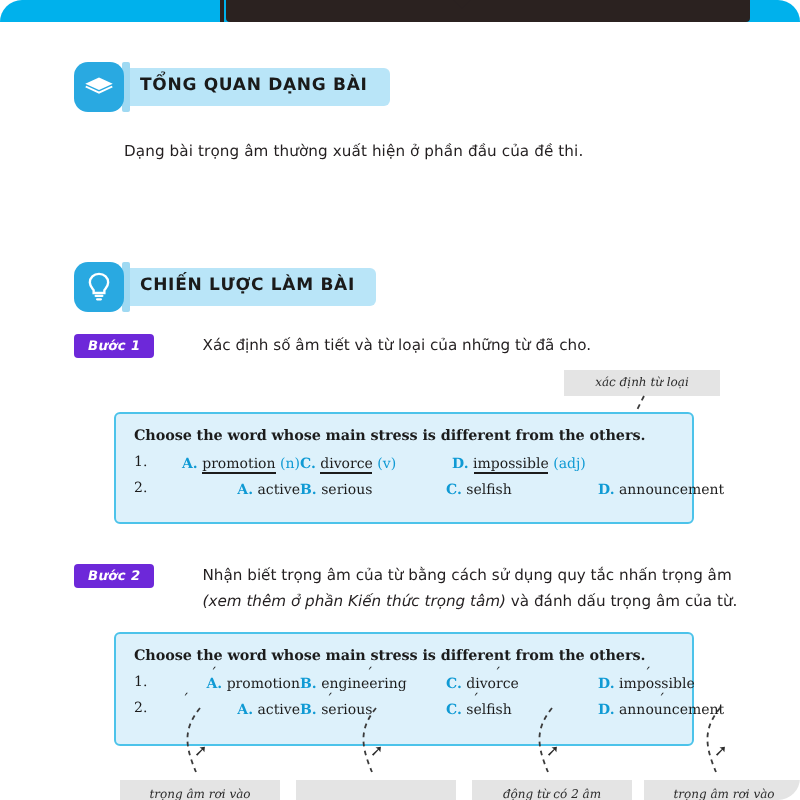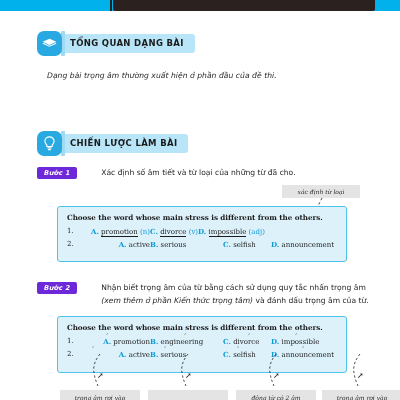--- a/index.html
+++ b/index.html
@@ -4,21 +4,21 @@
 <title>Trọng âm - Tổng quan dạng bài</title>
 <style>
   html,body{margin:0;padding:0;}
   body{
     width:400px;height:400px;overflow:hidden;
     background:#ffffff;
     font-family:"DejaVu Sans","Liberation Sans",sans-serif;
     -webkit-font-smoothing:antialiased;
     position:relative;
   }
-  .page{position:relative;width:400px;height:400px;overflow:hidden;}
+  .page{position:relative;width:400px;height:400px;overflow:hidden;border-radius:11px;}
 
   
   .topbar{
     position:absolute;left:0;top:0;width:400px;height:11px;
     background:#00b1ec;
   }
   .topbar-dark{
     position:absolute;left:113px;top:-14px;width:262px;height:25px;
     background:#2b2220;border-radius:0 0 2px 2px;
   }
@@ -59,21 +59,21 @@
   #sec-overview{left:37px;top:31px;}
   #sec-strategy{left:37px;top:131px;}
 
   
   .para{
     position:absolute;
     font-size:7.6px;line-height:13.2px;
     color:#231f20;
     letter-spacing:.05px;
   }
-  #para1{left:26px;top:69px;width:340px;text-indent:21px;font-style:italic;}
+  #para1{left:41px;top:69px;width:340px;text-indent:21px;}
   #para2{left:33px;top:84px;width:342px;text-indent:21px;}
 
   
   .step{position:absolute;display:flex;align-items:flex-start;}
   .step-badge{
     background:#6d28d9;
     color:#ffffff;
     font-size:6.6px;font-weight:bold;font-style:italic;
     padding:2px 7px 2.5px 7px;
     border-radius:2px;
@@ -111,21 +111,21 @@
   .ex-row{
     display:flex;align-items:flex-start;
     margin-bottom:4px;
     font-family:"DejaVu Serif","Liberation Serif",serif;
     font-size:7px;color:#1c1c1c;
   }
   .ex-num{width:11px;flex:0 0 auto;}
   .ex-opt{position:relative;flex:0 0 auto;white-space:nowrap;}
   .ex-opt.w1{width:72px;text-align:right;}
   .ex-opt.w2{width:73px;}
-  .ex-opt.w3{width:48px;}
+  .ex-opt.w3{width:76px;}
   .ex-opt.w4{width:75px;}
   .ex-letter{color:#0f9ad4;font-weight:bold;}
   .ex-word{color:#1c1c1c;}
   .ex-word.u{
     border-bottom:.8px solid #1c1c1c;
     padding-bottom:.3px;
   }
   .ex-pos{color:#0f9ad4;}
 
   

